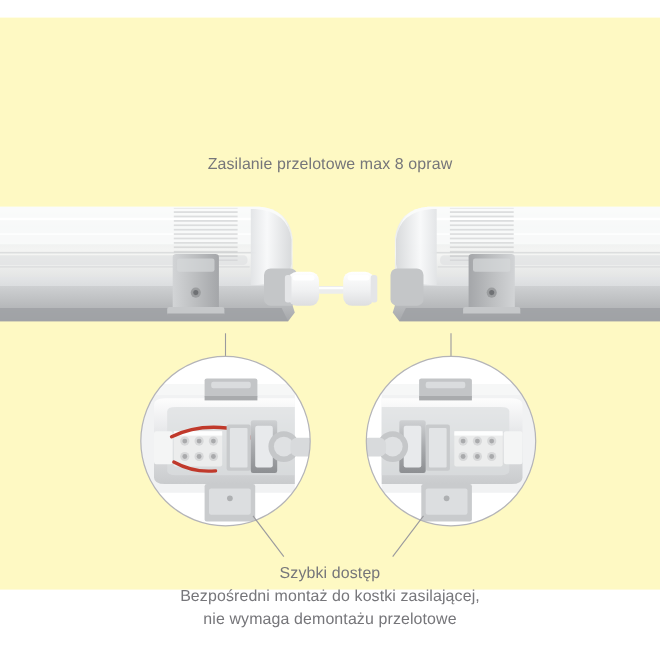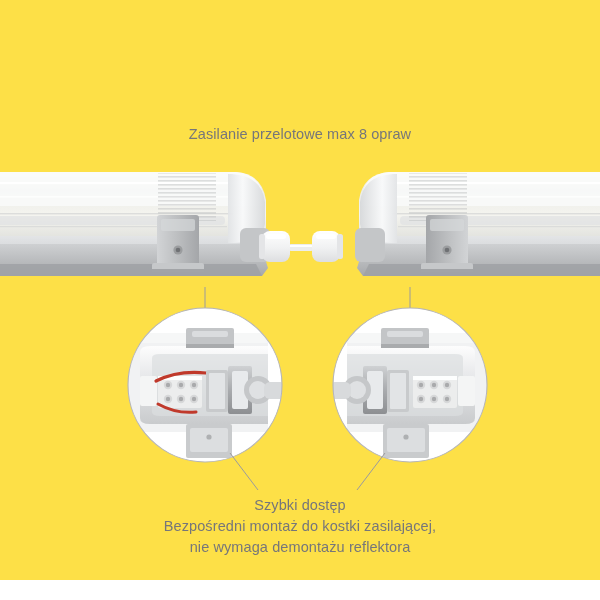--- a/index.html
+++ b/index.html
@@ -9,22 +9,23 @@
   body {
     width: 600px;
     height: 600px;
     background: #ffffff;
     font-family: "Liberation Sans", sans-serif;
     overflow: hidden;
   }
   #stage {
     position: relative;
     width: 600px;
-    height: 580px;
-    background: #fde047;
+    height: 520px;
+    background: #fef9c3;
+    margin-top: 16px;
   }
   .caption {
     position: absolute;
     width: 100%;
     text-align: center;
     color: #76767a;
     font-family: "Liberation Sans", sans-serif;
     font-weight: 400;
     letter-spacing: 0.1px;
     white-space: nowrap;
@@ -313,16 +314,16 @@
       <line x1="385" y1="453" x2="357" y2="490" stroke="#9a9a9e" stroke-width="1"></line>
 
     </g>
   </svg>
 
   <div class="caption" id="top-caption">Zasilanie przelotowe max 8 opraw</div>
 
   <div class="caption" id="bottom-caption">
     <div>Szybki dostęp</div>
     <div>Bezpośredni montaż do kostki zasilającej,</div>
-    <div>nie wymaga demontażu reflektora</div>
+    <div>nie wymaga demontażu przelotowe</div>
   </div>
 
 </div>
 
 </body></html>

